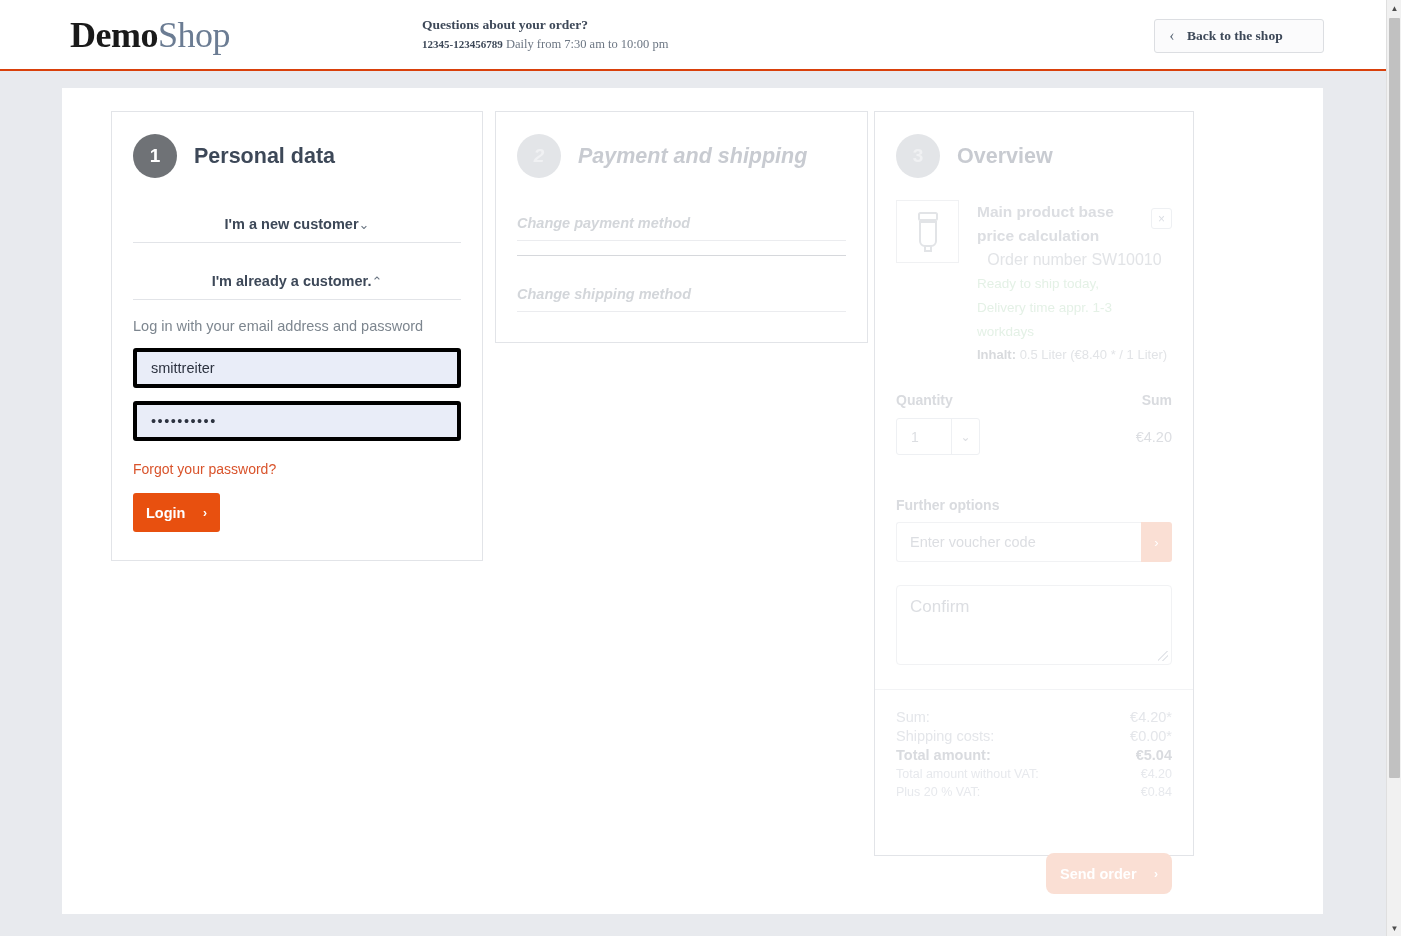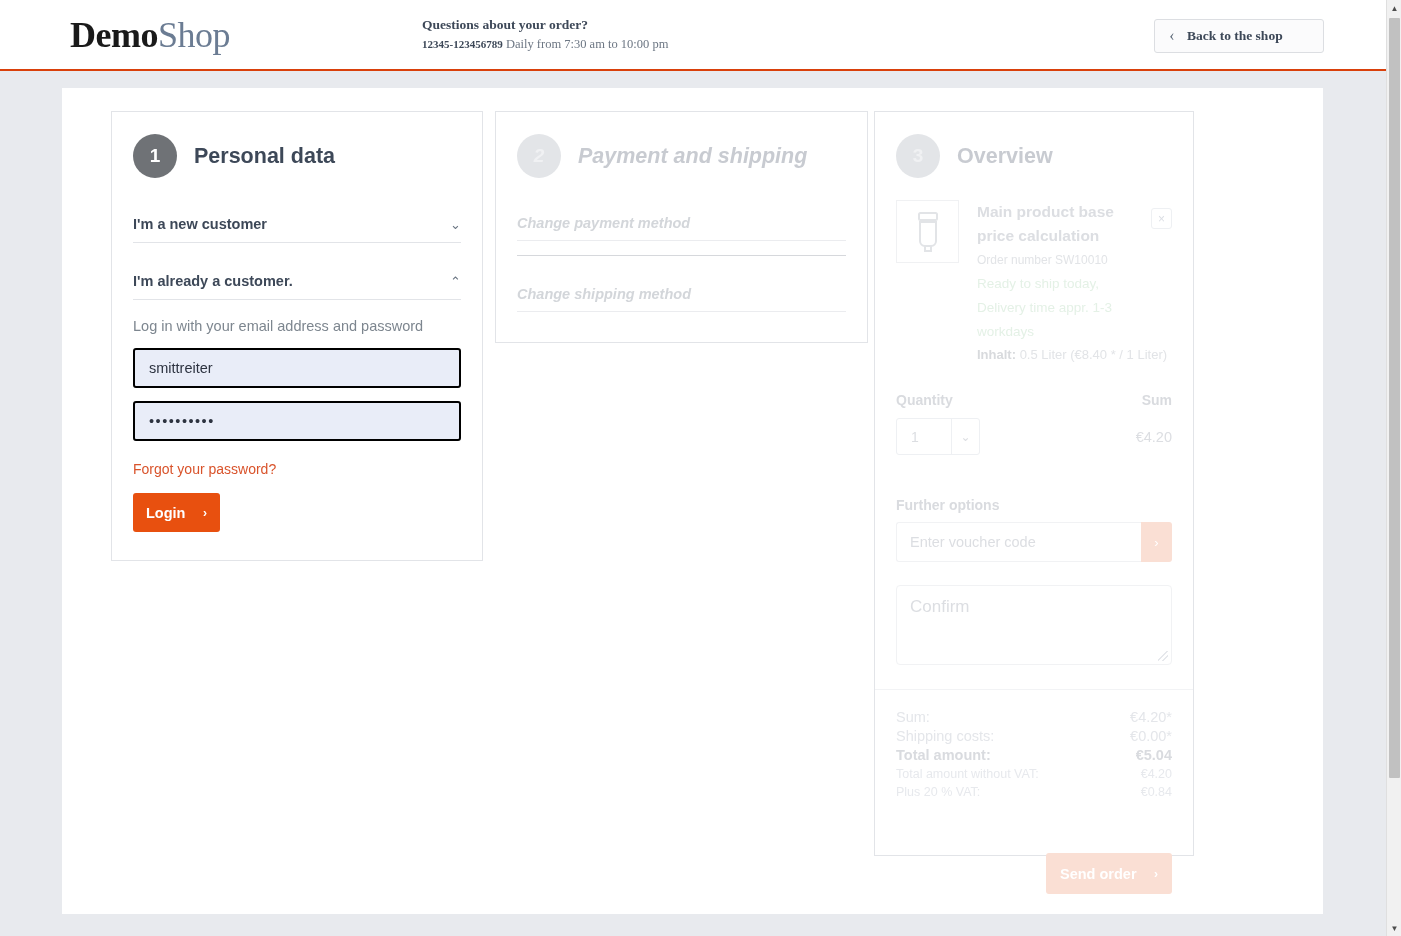--- a/index.html
+++ b/index.html
@@ -96,37 +96,37 @@
     font-size: 21.5px; font-weight: bold;
   }
   .t-active { color: #3d4858; }
   .t-inactive { color: #c8cbd1; }
 
   
   .acc {
     margin: 0 21px;
     border-bottom: 1px solid #e2e4e8;
     height: 37px;
-    display: flex; align-items: center; justify-content: space-between;
+    display: flex; align-items: center; justify-content: center;
     cursor: pointer;
   }
   #acc-new { margin-top: 28px; }
   #acc-exist { margin-top: 20px; }
   .acc-label { font-size: 14.5px; font-weight: bold; color: #3d4858; }
   .acc-chev { color: #6b7683; font-size: 13px; line-height: 1; }
 
   .login-hint {
     margin: 18px 21px 0 21px;
     font-size: 14.5px; color: #7d868f;
   }
   .field {
     margin: 14px 21px 0 21px;
     height: 40px;
     background: #e9edf8;
-    border: 2px solid #000000;
+    border: 4px solid #000000;
     border-radius: 3px;
     display: flex; align-items: center;
     padding: 0 14px;
     font-size: 14.5px; color: #2d3340;
     cursor: text;
   }
   #field-password { margin-top: 13px; letter-spacing: 1.5px; }
   .forgot {
     display: block;
     margin: 20px 21px 0 21px;
@@ -172,21 +172,21 @@
   .prod-img {
     width: 63px; height: 63px; flex: 0 0 auto;
     border: 1px solid #f0f1f3;
     display: flex; align-items: center; justify-content: center;
   }
   .prod-info { margin-left: 18px; flex: 1 1 auto; }
   .prod-name {
     font-size: 15.5px; font-weight: bold; color: #dcdee2;
     line-height: 24px; max-width: 175px;
   }
-  .prod-sub { font-size: 12px; color: #e2e4e7; line-height: 24px; }
+  .prod-sub { font-size: 16px; color: #e2e4e7; line-height: 24px; text-align: center; }
   .prod-ship { font-size: 13.5px; color: #e4f1e6; line-height: 24px; }
   .prod-content { font-size: 13px; color: #e2e4e7; line-height: 22px; }
   .prod-content b { color: #d8dadd; }
   .remove-x {
     position: absolute; right: 0; top: 8px;
     width: 21px; height: 21px;
     border: 1px solid #eef0f3; border-radius: 3px;
     display: flex; align-items: center; justify-content: center;
     font-size: 12px; color: #dbdee4;
     cursor: pointer;
@@ -279,21 +279,21 @@
   .tot-bold { font-size: 14.5px; font-weight: bold; color: #d9dbdf; }
   .tot-sm { font-size: 12.5px; color: #e7e9ed; line-height: 18px; }
 
   .send-wrap {
     margin: 52px 21px 0 21px;
     display: flex; justify-content: flex-end;
   }
   .send-btn {
     width: 126px; height: 41px;
     background: #fadfd4;
-    border: none; border-radius: 3px;
+    border: none; border-radius: 8px;
     color: #ffffff; font-size: 14.5px; font-weight: bold;
     font-family: "Liberation Sans", sans-serif;
     display: flex; align-items: center; justify-content: space-between;
     padding: 0 14px;
     cursor: pointer;
   }
   .send-btn .arr { font-size: 12px; }
 
   
   .scrollbar {

